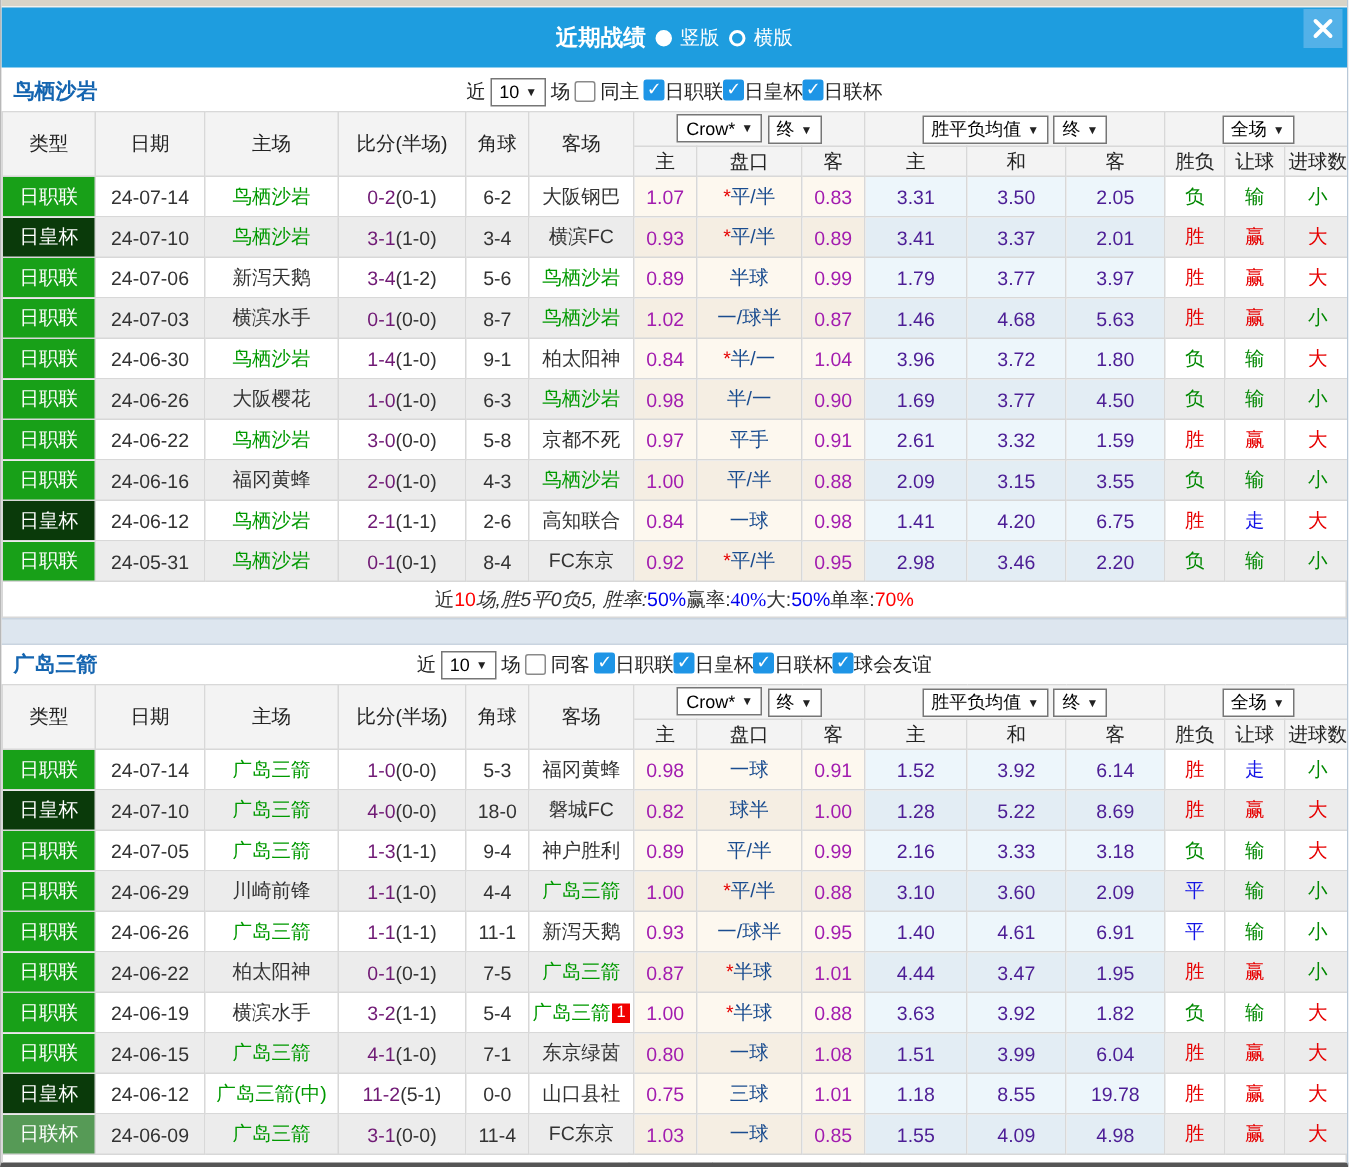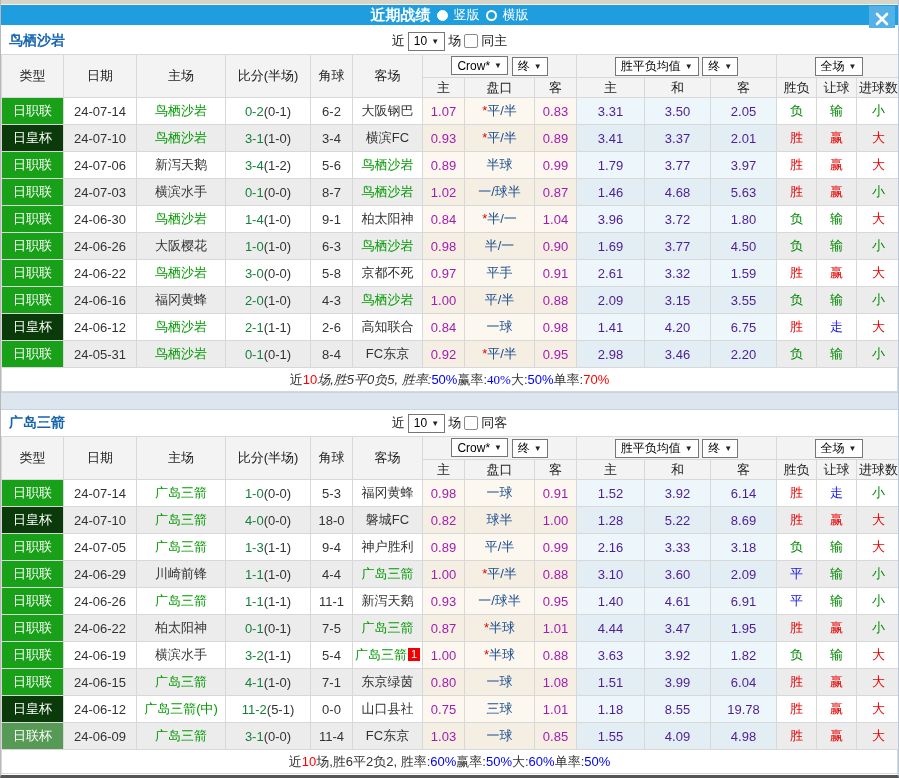--- a/index.html
+++ b/index.html
@@ -1,20 +1,20 @@
 <!DOCTYPE html>
 <html><head>
 <meta charset="utf-8">
 <style>
   * { box-sizing: border-box; margin: 0; padding: 0; }
   html,body { width:899px; height:778px; overflow:hidden; }
   body { font-family:"Liberation Sans","DejaVu Sans",sans-serif; font-size:13px; color:#333; background:#fff; }
   #win { width:899px; height:778px; border-left:1px solid #b8b8b8; border-right:1px solid #b8c8d8; border-bottom:3px solid #555; overflow:hidden; background:#fff; }
   .top-strip { height:5px; background:#d8d4c8; border-bottom:1px solid #f2f1ee; }
-  .titlebar { position:relative; height:20px; display:flex; align-items:center; justify-content:center; gap:6px; color:#fff; }
+  .titlebar { position:relative; height:40px; display:flex; align-items:center; justify-content:center; gap:6px; color:#fff; }
   .titlebar .t { font-weight:bold; font-size:15px; }
   .radio { display:inline-block; width:11px; height:11px; border-radius:50%; vertical-align:middle; }
   .radio.sel { background:#fff; border:1px solid #fff; }
   .radio.unsel { background:transparent; border:2px solid #fff; }
   .vlabel { font-size:13px; color:#fff; }
   .close-btn { position:absolute; right:3px; top:1px; width:26px; height:26px; background:#53b1e8; display:flex; align-items:center; justify-content:center; cursor:pointer; }
   .close-btn svg { display:block; }
   .gap-white { height:3px; background:#fff; }
   .section-head { position:relative; height:26px; display:flex; align-items:center; background:#fff; }
   .team-name { position:absolute; left:8px; font-weight:bold; font-size:14px; color:#1565b0; }
@@ -37,21 +37,21 @@
   tr.r-even td.c-odds  { background:#f5eee3; }
   tr.r-odd  td.c-mean  { background:#edf6fb; }
   tr.r-even td.c-mean  { background:#e3edf4; }
   tr.r-odd  td.c-res   { background:#fff; }
   tr.r-even td.c-res   { background:#ececec; }
   td.c-odds { color:#a21caf; }
   td.c-hand { color:#1a4c8f; }
   td.c-hand .star { color:#e60000; }
   td.c-mean { color:#4c1d95; }
   td.c-team.focal { color:#009900; }
-  td.c-score .sc { color:#15803d; }
+  td.c-score .sc { color:#701a75; }
   td.c-score .hf { color:#333; }
   .res-red { color:#e60000; } .res-green { color:#008800; } .res-blue { color:#1414e6; }
   .badge1 { display:inline-block; background:#f00000; color:#fff; font-size:11px; line-height:13px; padding:0 3px; margin-left:1px; vertical-align:1px; }
   .summary-row { height:24px; display:flex; align-items:center; justify-content:center; border:1px solid #d8d8d8; border-top:none; font-size:13px; }
   .section-gap { height:18px; background:#dde6ef; border-top:1px solid #c9d4e0; border-bottom:1px solid #c9d4e0; }
 </style>
 </head>
 <body>
 
 <div id="win">
@@ -77,20 +77,21 @@
       <span class="team-name">鸟栖沙岩</span>
       <span class="filters">
         <span>近</span>
         <span class="selbox">
             <span>10</span>
             <span class="caret">▼</span>
           </span>
         <span>场</span>
         <span class="cb"></span>
         <span>同主</span>
+        <span><span class="cb checked"></span><span>日职联</span><span class="cb checked"></span><span>日皇杯</span><span class="cb checked"></span><span>日联杯</span></span>
       </span>
     </div>
     <table>
       <colgroup>
         <col style="width:62px">
           <col style="width:73px">
           <col style="width:89px">
           <col style="width:85px">
           <col style="width:42px">
           <col style="width:70px">
@@ -345,20 +346,21 @@
       <span class="team-name">广岛三箭</span>
       <span class="filters">
         <span>近</span>
         <span class="selbox">
             <span>10</span>
             <span class="caret">▼</span>
           </span>
         <span>场</span>
         <span class="cb"></span>
         <span>同客</span>
+        <span><span class="cb checked"></span><span>日职联</span><span class="cb checked"></span><span>日皇杯</span><span class="cb checked"></span><span>日联杯</span><span class="cb checked"></span><span>球会友谊</span></span>
       </span>
     </div>
     <table>
       <colgroup>
         <col style="width:62px">
           <col style="width:73px">
           <col style="width:89px">
           <col style="width:85px">
           <col style="width:42px">
           <col style="width:70px">

